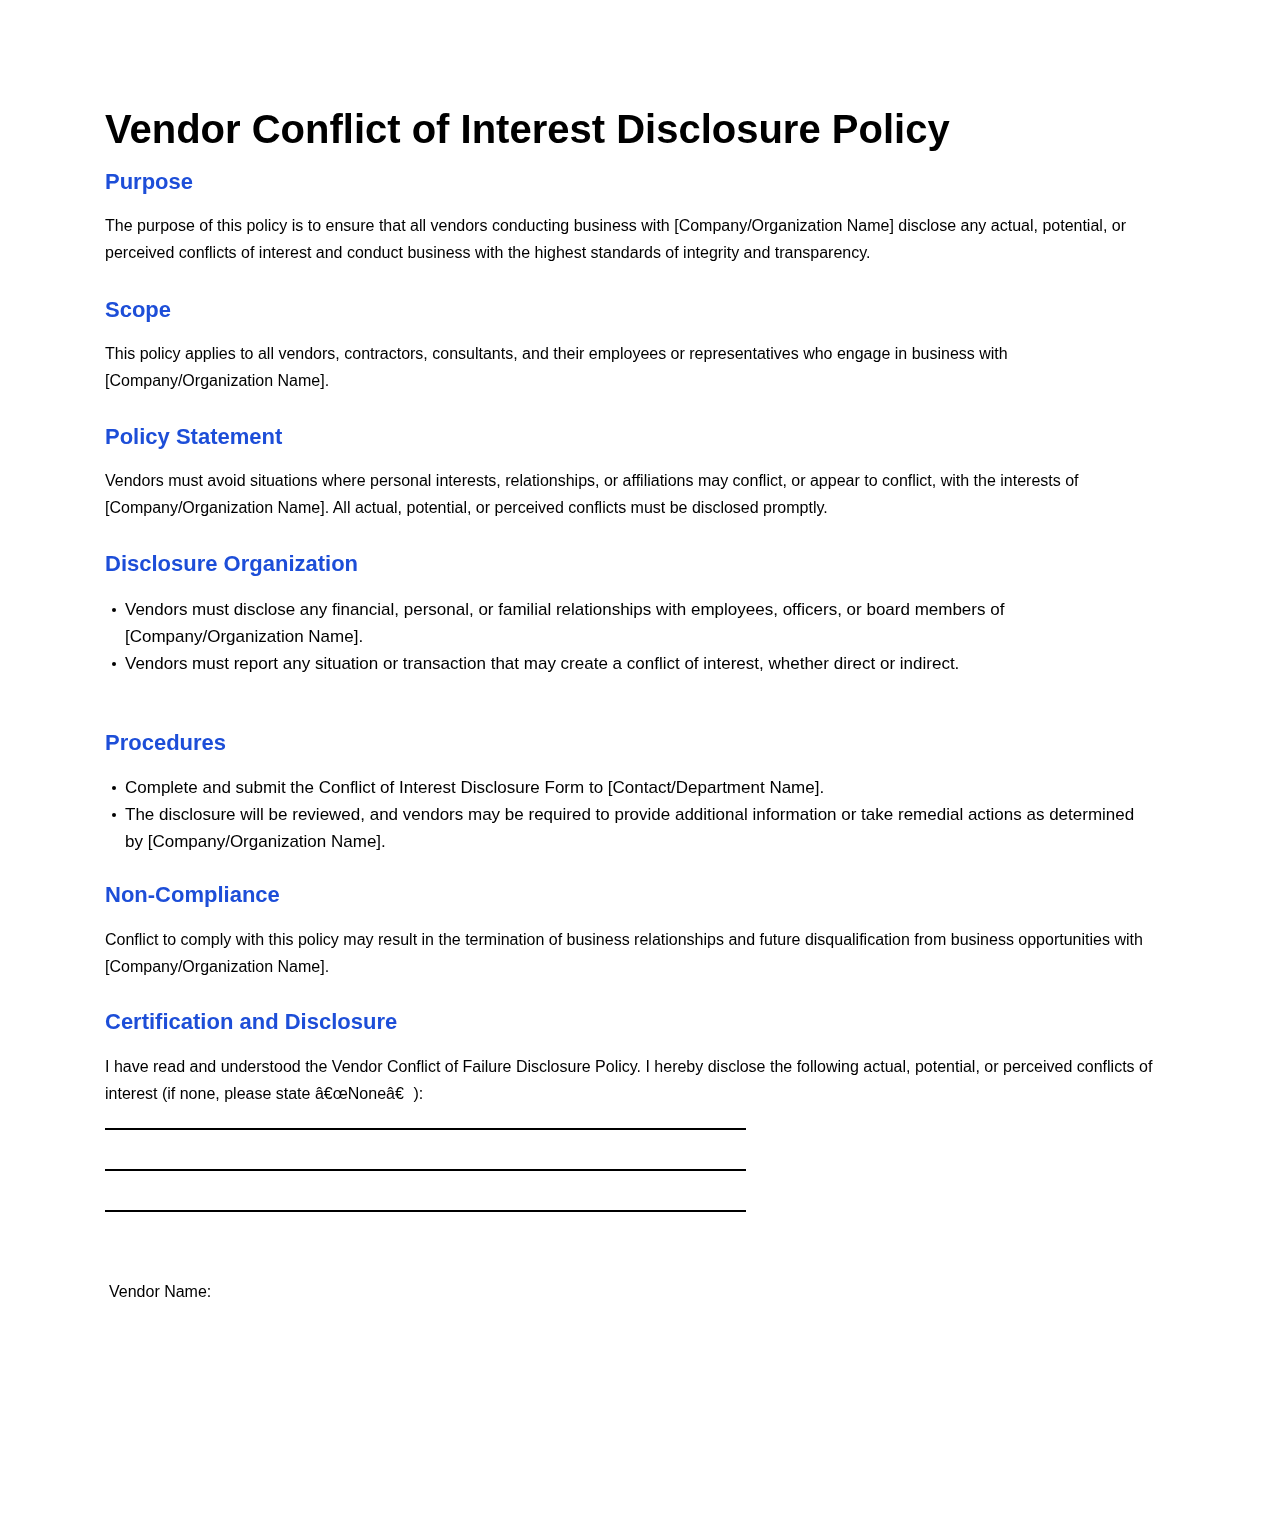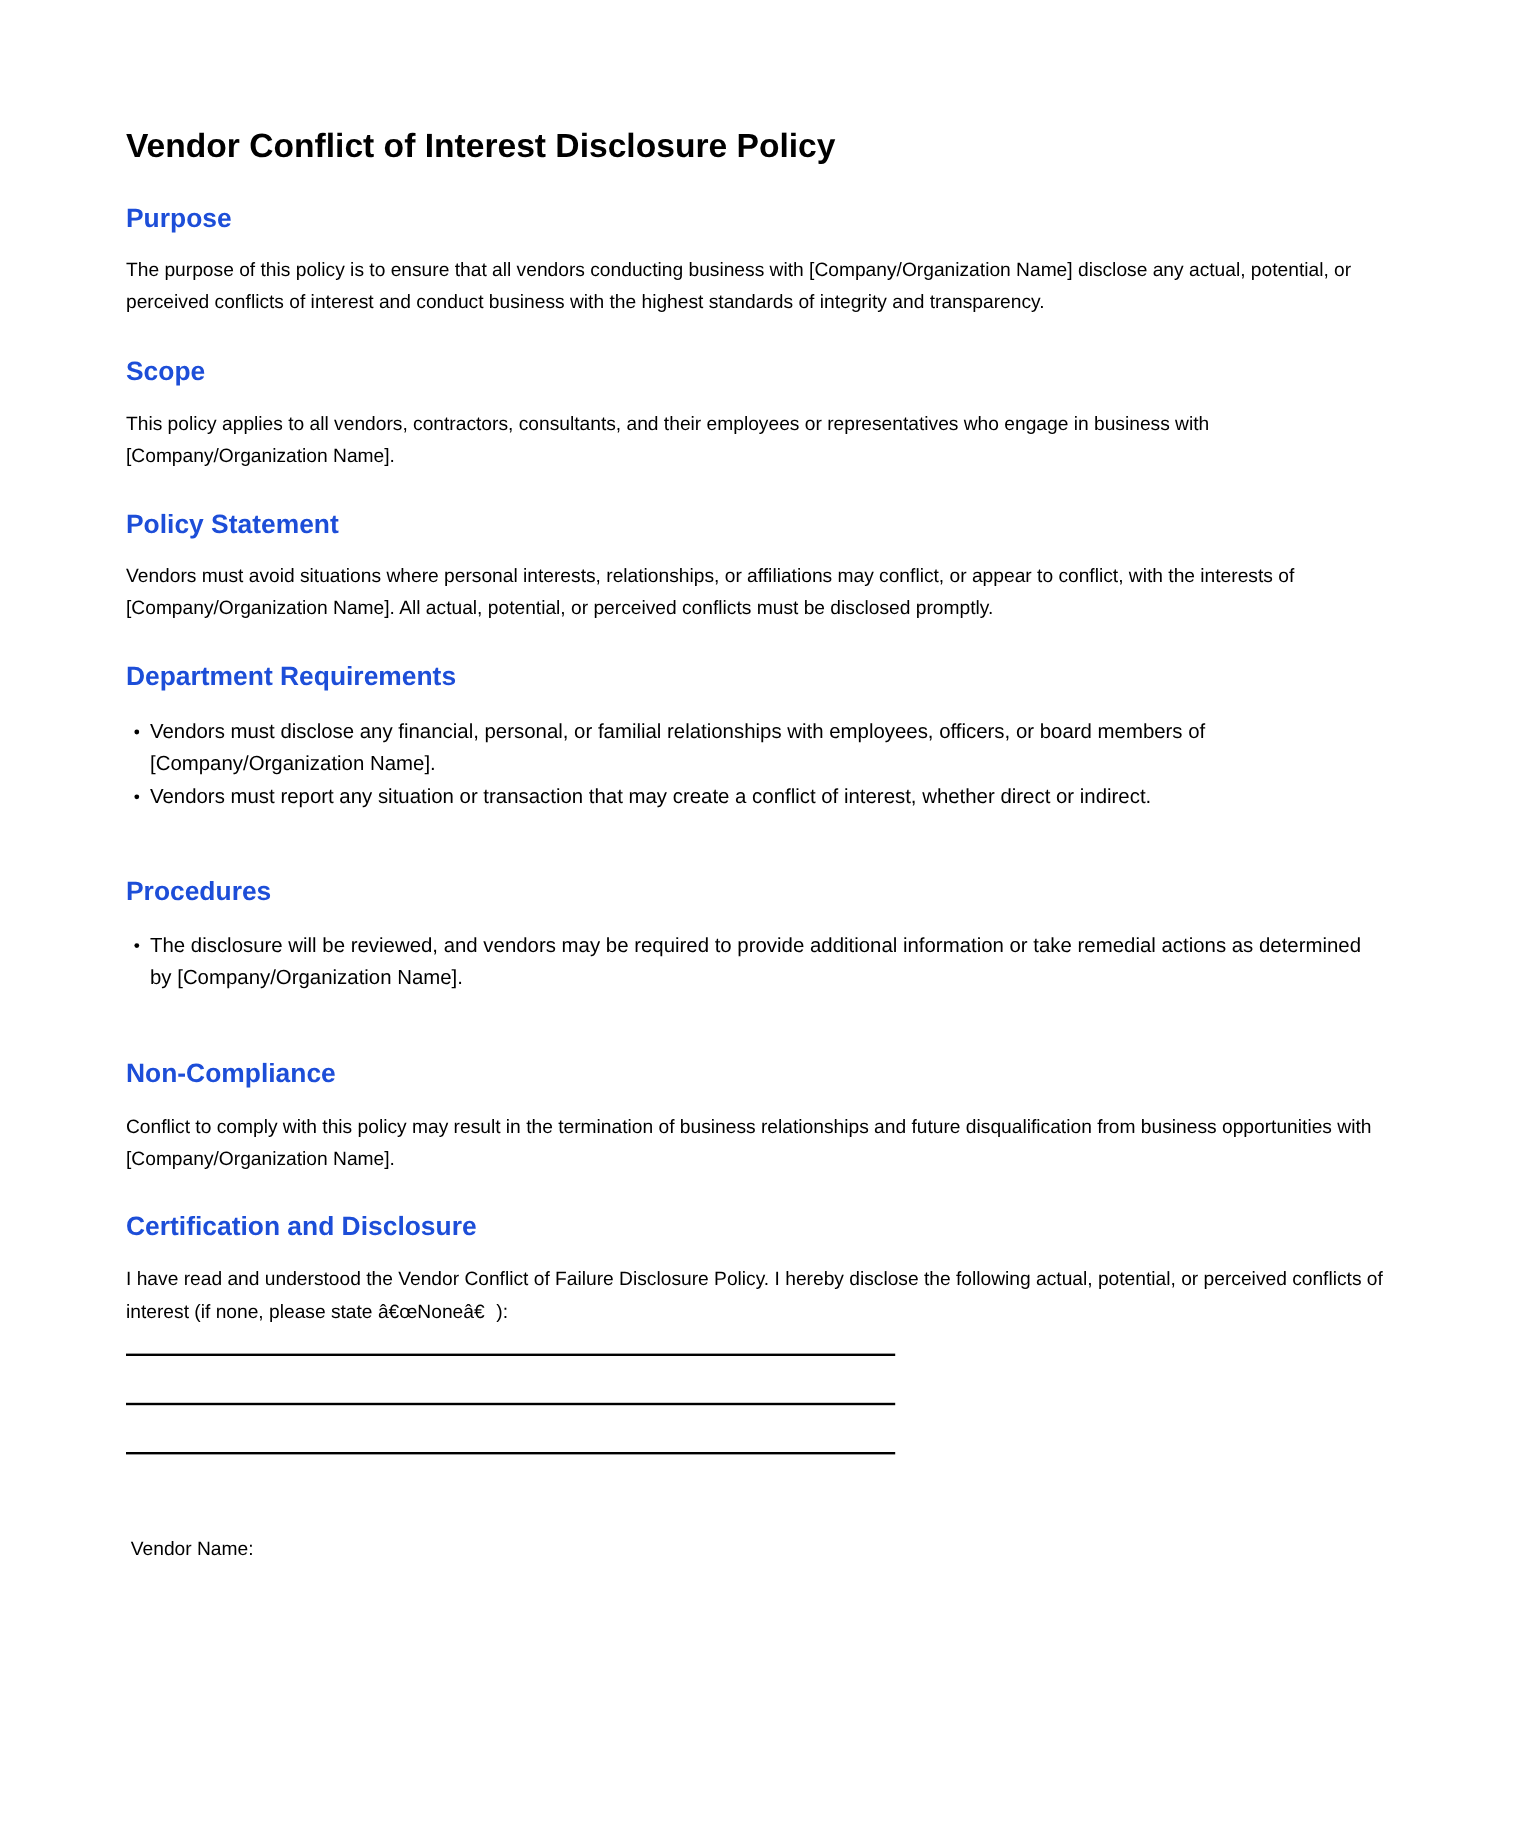--- a/index.html
+++ b/index.html
@@ -26,21 +26,21 @@
   }
 
   .content {
     position: absolute;
     left: 105px;
     top: 0;
     width: 1055px;
   }
 
   h1.doc-title {
-    font-size: 28px;
+    font-size: 40px;
     font-weight: bold;
     line-height: 1.2;
     margin: 0;
     padding: 0;
     letter-spacing: 0px;
     color: #000000;
   }
 
   h2.section-heading {
     font-size: 22px;
@@ -149,34 +149,35 @@
     </div>
 
     <div class="blk-h-policy">
       <h2 class="section-heading">Policy Statement</h2>
     </div>
     <div class="blk-p-policy">
       <p class="body-text">Vendors must avoid situations where personal interests, relationships, or affiliations may conflict, or appear to conflict, with the interests of [Company/Organization Name]. All actual, potential, or perceived conflicts must be disclosed promptly.</p>
     </div>
 
     <div class="blk-h-disc">
-      <h2 class="section-heading">Department Requirements</h2>
+      <h2 class="section-heading">Disclosure Organization</h2>
     </div>
     <div class="blk-l-disc">
       <ul class="bullet-list">
         <li>Vendors must disclose any financial, personal, or familial relationships with employees, officers, or board members of [Company/Organization Name].</li>
         <li>Vendors must report any situation or transaction that may create a conflict of interest, whether direct or indirect.</li>
       </ul>
     </div>
 
     <div class="blk-h-proc">
       <h2 class="section-heading">Procedures</h2>
     </div>
     <div class="blk-l-proc">
       <ul class="bullet-list">
+        <li>Complete and submit the Conflict of Interest Disclosure Form to [Contact/Department Name].</li>
         <li>The disclosure will be reviewed, and vendors may be required to provide additional information or take remedial actions as determined by [Company/Organization Name].</li>
       </ul>
     </div>
 
     <div class="blk-h-noncomp">
       <h2 class="section-heading">Non-Compliance</h2>
     </div>
     <div class="blk-p-noncomp">
       <p class="body-text">Conflict to comply with this policy may result in the termination of business relationships and future disqualification from business opportunities with [Company/Organization Name].</p>
     </div>

